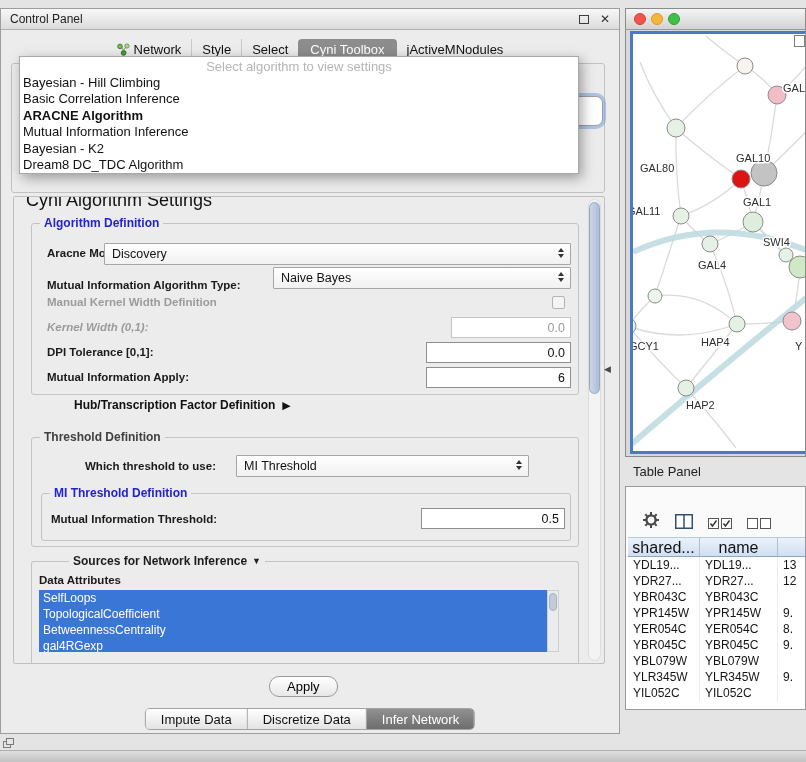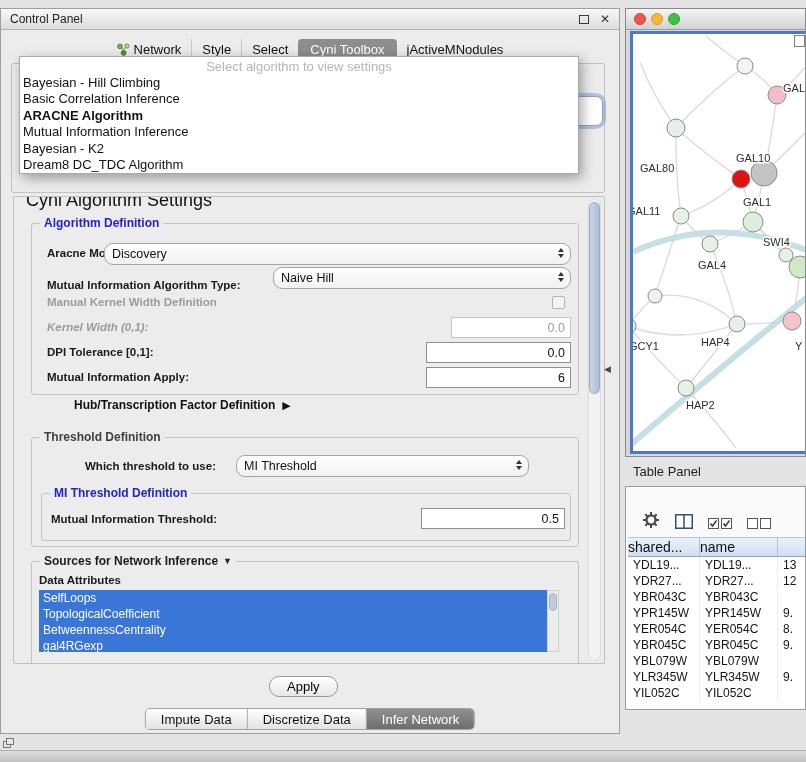--- a/index.html
+++ b/index.html
@@ -29,30 +29,30 @@
   .popup-item{height:16.4px;line-height:16.4px;padding-left:3px;white-space:nowrap;overflow:hidden;}
   .popup-item.sel{font-weight:bold;}
 
   .settings{position:absolute;left:12px;top:187px;width:592px;height:468px;border:1px solid #c0c0c0;border-radius:2px;overflow:hidden;}
   .group-legend{position:absolute;top:-8px;left:8px;background:#ececec;padding:0 4px;font-size:12px;white-space:nowrap;color:#1c1c1c;} 
   .settings-legend{position:absolute;top:-7px;left:8px;background:#ececec;padding:0 4px;font-size:18px;white-space:nowrap;text-align:right;}
   .groupbox{position:absolute;border:1px solid #c3c3c3;border-radius:3px;}
   .groupbox.open-bottom{border-bottom:none;border-radius:3px 3px 0 0;}
   .blue-t{color:#2323cc;font-weight:bold;}
   .green-t{color:#404040;font-weight:bold;}
-  .src-t{font-weight:bold;display:flex;align-items:center;gap:5px;}
+  .src-t{font-weight:bold;display:flex;align-items:center;gap:5px;margin-left:29px;}
   .tri-down{font-size:9px;color:#222;}
 
   .lbl{position:absolute;font-size:11.5px;font-weight:bold;white-space:nowrap;color:#1a1a1a;}
   .lbl.gray{color:#9b9b9b;}
   .hub-row{position:absolute;display:flex;align-items:center;gap:7px;}
   .lbl-inline{font-size:12px;font-weight:bold;white-space:nowrap;padding-left:33px;}
   .tri{font-size:11px;color:#111;}
 
-  .combo{position:absolute;height:22px;background:linear-gradient(#ffffff,#f1f1f1);border:1px solid #a6a6a6;border-radius:9px;display:flex;align-items:center;padding:0 20px 0 7px;font-size:12.5px;}
+  .combo{position:absolute;height:22px;background:linear-gradient(#ffffff,#f1f1f1);border:1px solid #a6a6a6;border-radius:1px;display:flex;align-items:center;padding:0 20px 0 7px;font-size:12.5px;}
   .combo-val{white-space:nowrap;overflow:hidden;}
   .spin{position:absolute;right:6px;top:4px;display:flex;flex-direction:column;gap:2px;}
   .spin i{display:block;width:0;height:0;border-left:3.5px solid transparent;border-right:3.5px solid transparent;}
   .spin .up{border-bottom:4px solid #333;}
   .spin .dn{border-top:4px solid #333;}
 
   .checkbox{position:absolute;width:13px;height:13px;background:#f4f4f4;border:1px solid #b5b5b5;border-radius:2px;}
 
   .field{position:absolute;height:21px;background:#fff;border:1px solid #8f8f8f;font-size:12.5px;display:flex;align-items:center;justify-content:flex-end;padding-right:5px;}
   .field.dis{border-color:#c6c6c6;color:#9b9b9b;}
@@ -87,21 +87,21 @@
   .node-label{font-size:11px;fill:#2e2e2e;paint-order:stroke;stroke:#ffffff;stroke-width:3px;stroke-linejoin:round;}
   .net-corner{position:absolute;top:1px;right:2px;width:11px;height:12px;background:#fff;border:1px solid #808080;}
 
   
   .tp-window{position:absolute;left:625px;top:460px;width:181px;height:250px;overflow:hidden;}
   .tp-title{height:24px;line-height:24px;padding-left:8px;font-size:13px;color:#222;}
   .tp-box{position:absolute;left:0;top:26px;width:181px;height:224px;background:#fff;border:1px solid #9a9a9a;overflow:hidden;}
   .tp-toolbar{height:50px;display:flex;align-items:flex-end;padding:0 0 8px 16px;gap:15px;background:#fafafa;}
   .tp-btn{display:inline-flex;}
   .tp-header{display:flex;height:20px;margin-left:2px;}
-  .th{height:20px;line-height:19px;font-size:14px;background:linear-gradient(#eaf2fb,#cfdff2);border-right:1px solid #aebfd4;border-top:1px solid #b9c8db;border-bottom:1px solid #8fa6bf;overflow:hidden;white-space:nowrap;flex:none;}
+  .th{height:20px;line-height:19px;text-align:center;font-size:16px;background:linear-gradient(#eaf2fb,#cfdff2);border-right:1px solid #aebfd4;border-top:1px solid #b9c8db;border-bottom:1px solid #8fa6bf;overflow:hidden;white-space:nowrap;flex:none;}
   .tp-rows{margin-left:2px;}
   .tr{display:flex;height:16px;}
   .td{height:16px;line-height:16px;font-size:12px;padding-left:5px;border-right:1px solid #ececec;overflow:hidden;white-space:nowrap;flex:none;color:#151515;}
 
   
   .collapse-handle{position:absolute;left:604px;top:364px;font-size:9px;color:#4a4a4a;}
   .bottom-strip{position:absolute;left:0;top:750px;width:806px;height:12px;background:linear-gradient(#dedede,#c2c2c2);border-top:1px solid #adadad;}
   .restore-icon{position:absolute;left:3px;top:738px;width:13px;height:12px;}
   .restore-icon i{position:absolute;border:1px solid #7a7a7a;background:#e6e6e6;display:block;}
   .restore-icon .sq1{left:0;top:3px;width:8px;height:7px;}
@@ -172,21 +172,21 @@
       <div class="combo" style="left:90px;top:46px;width:467px;">
         <span class="combo-val">Discovery</span>
         <span class="spin">
             <i class="up"></i>
             <i class="dn"></i>
           </span>
       </div>
 
       <span class="lbl" style="left:33px;top:74px;margin-top:8px;">Mutual Information Algorithm Type:</span>
       <div class="combo" style="left:259px;top:70px;width:298px;">
-        <span class="combo-val">Naive Hill</span>
+        <span class="combo-val">Naive Bayes</span>
         <span class="spin">
             <i class="up"></i>
             <i class="dn"></i>
           </span>
       </div>
 
       <span class="lbl gray" style="left:33px;top:99px;">Manual Kernel Width Definition</span>
       <span class="checkbox" style="left:538px;top:99px;"></span>
 
       <span class="lbl gray" style="left:33px;top:124px;font-style:italic;">Kernel Width (0,1):</span>

